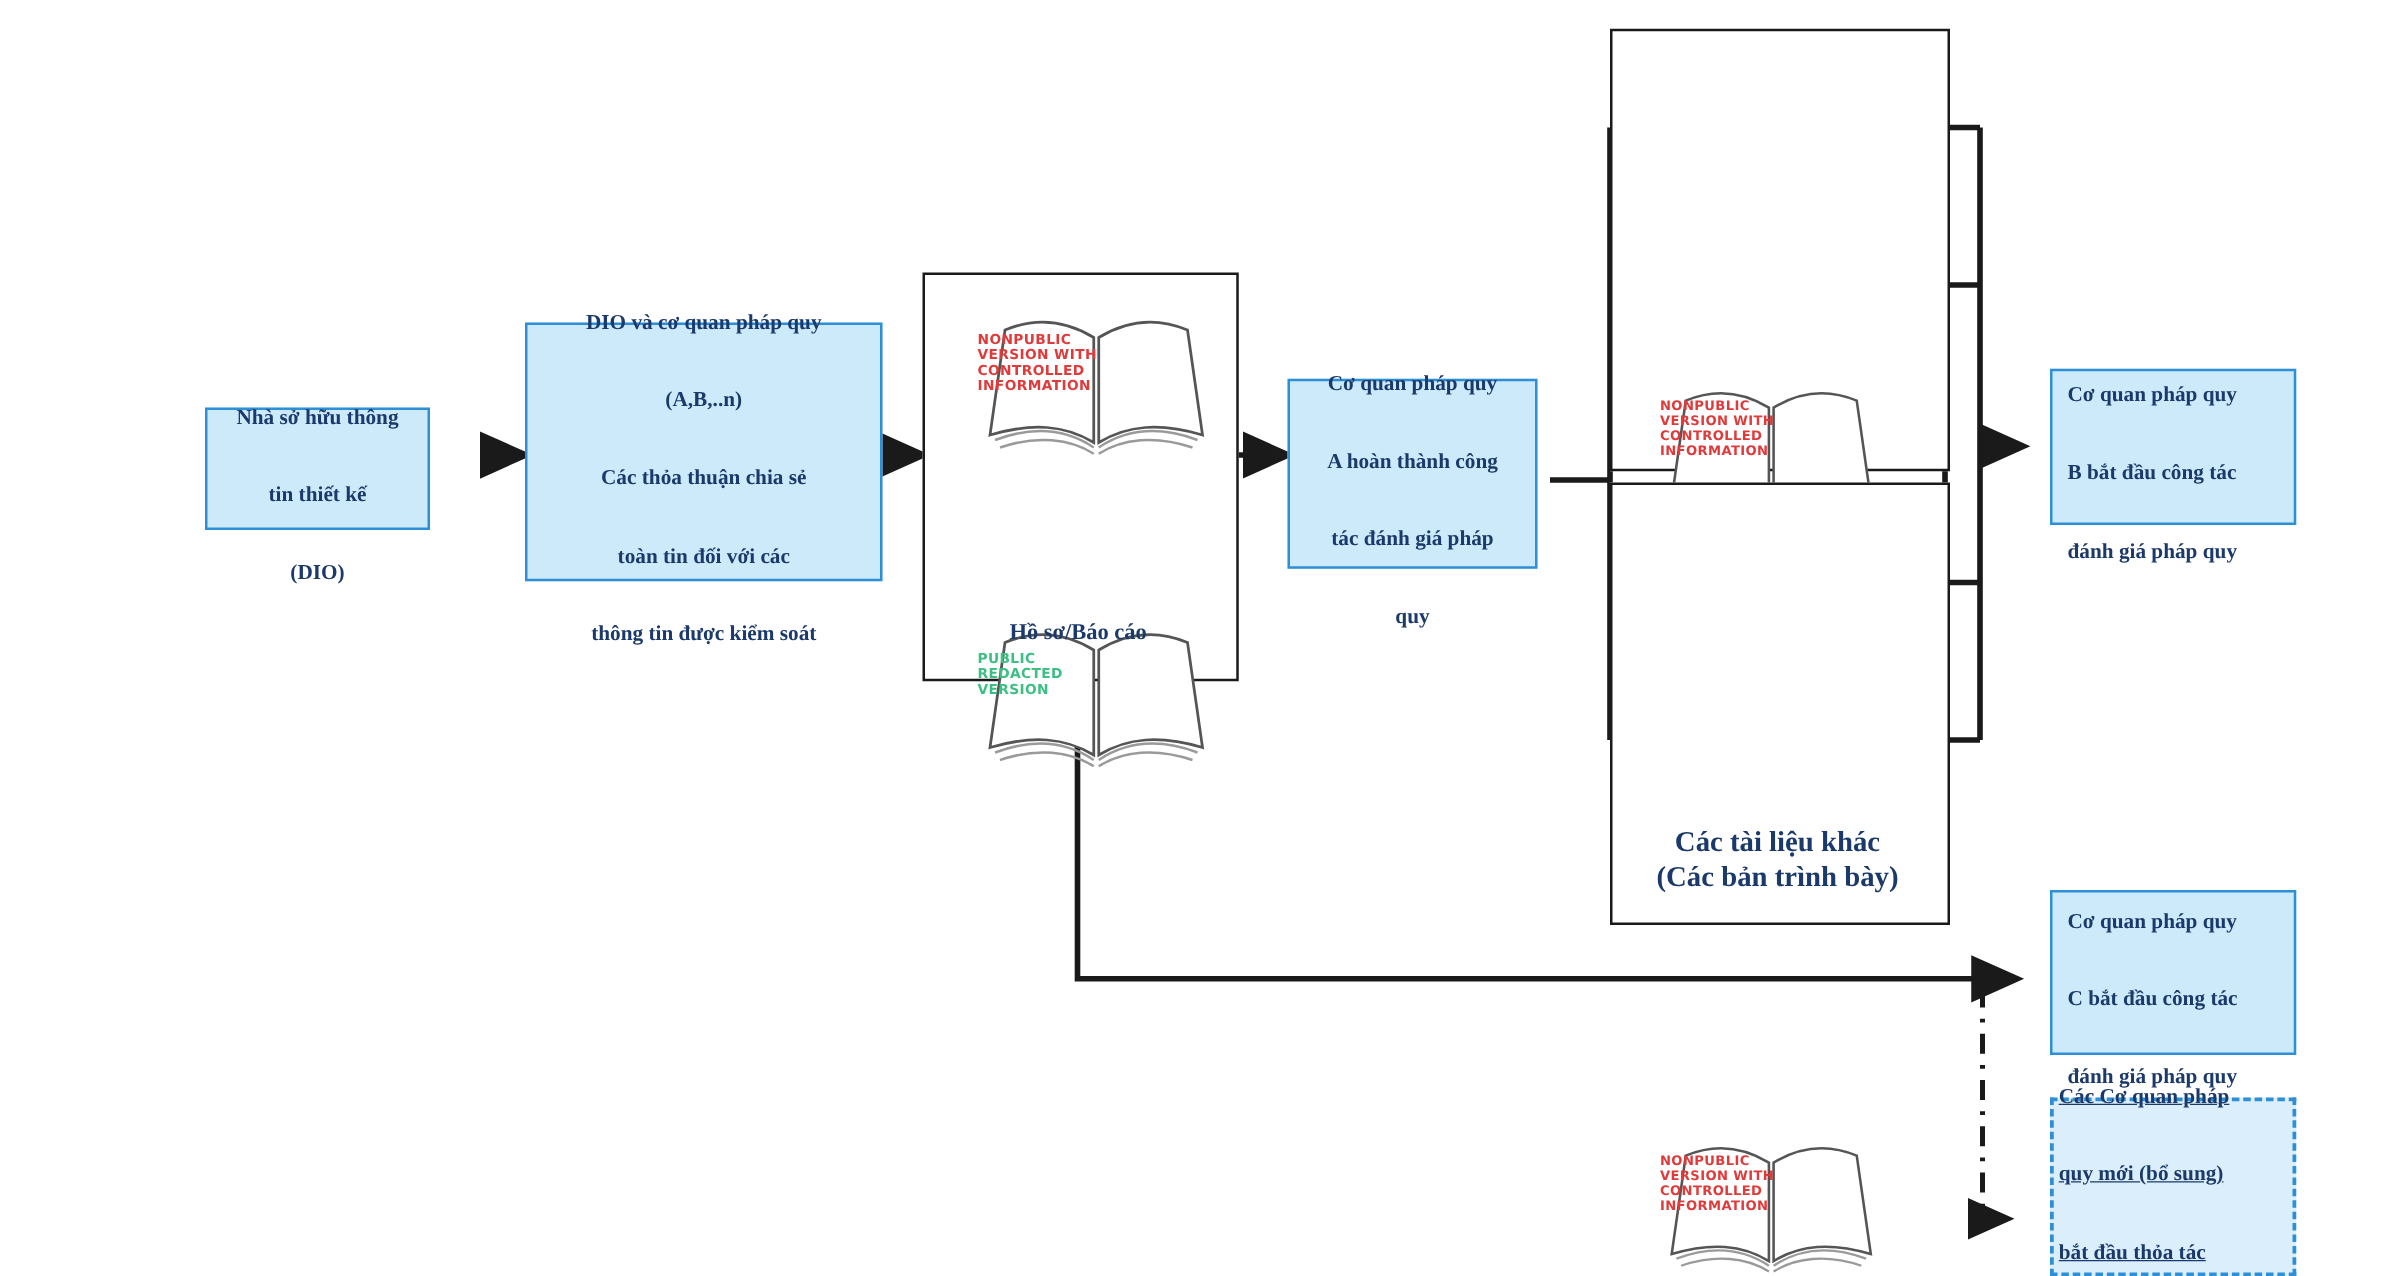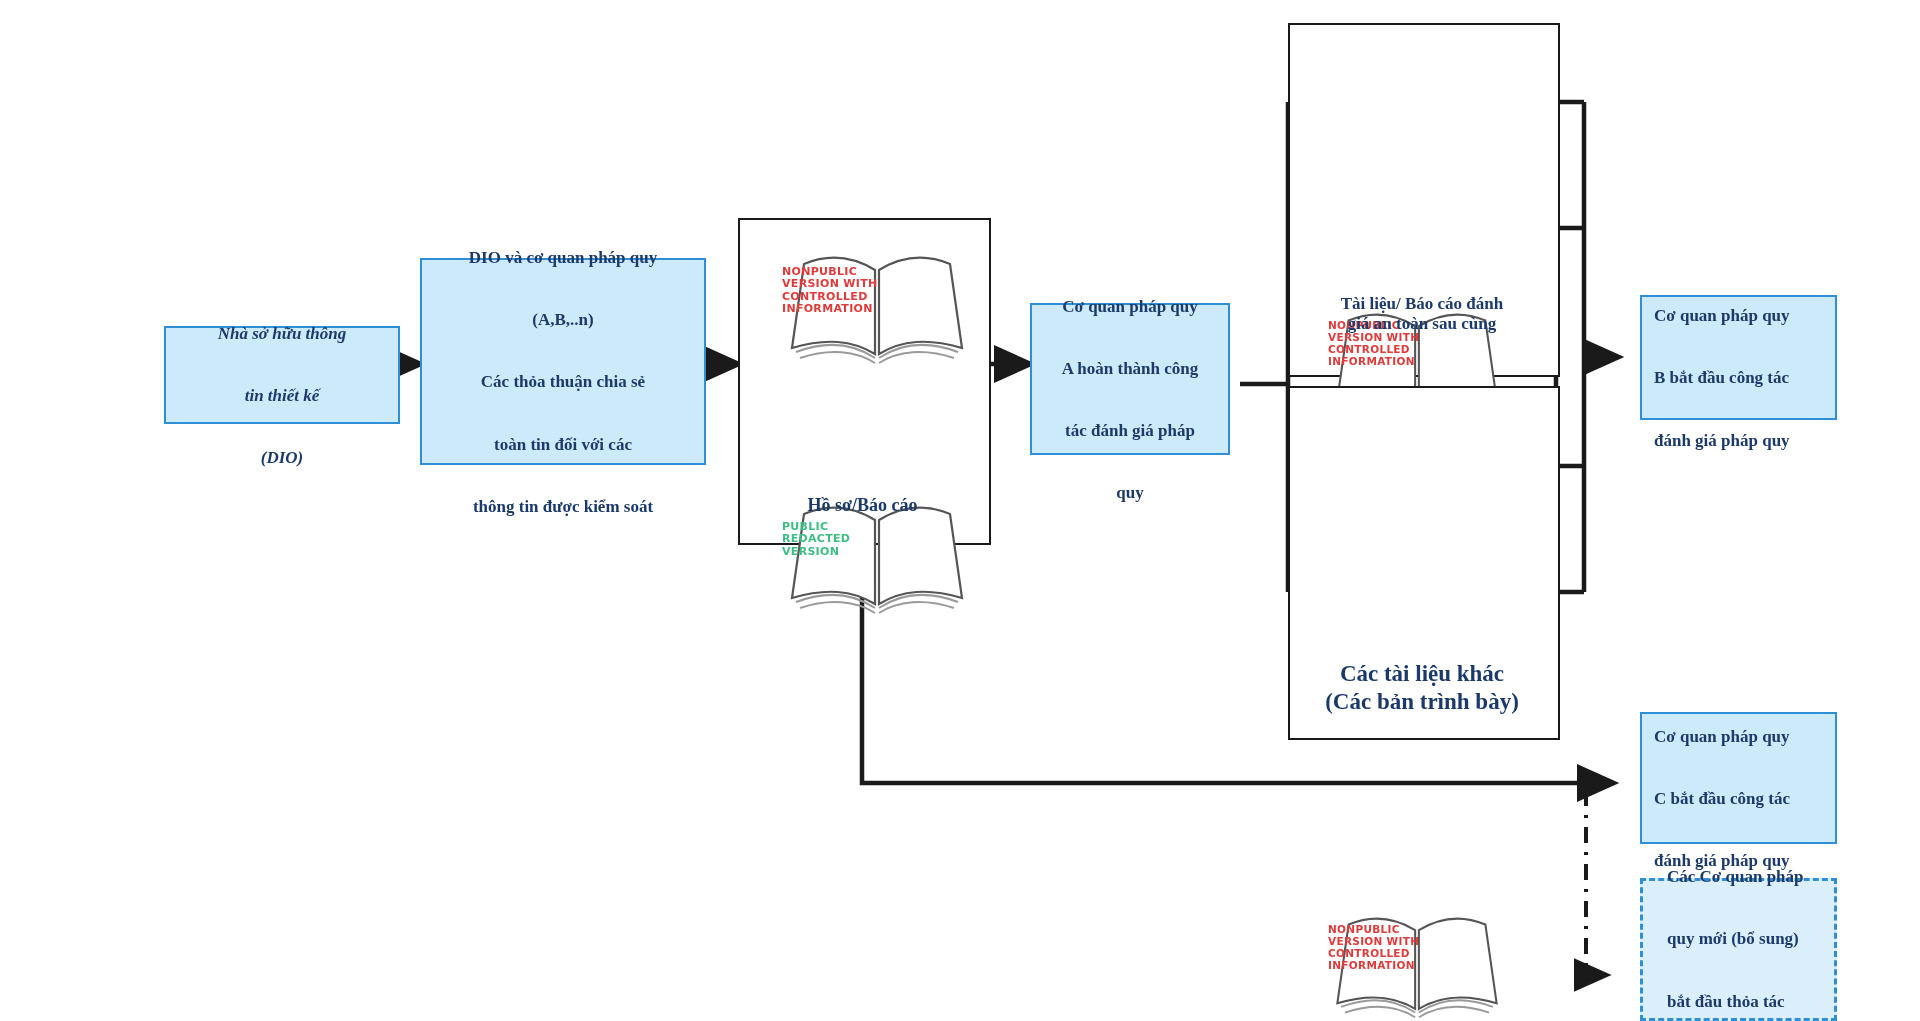--- a/index.html
+++ b/index.html
@@ -73,21 +73,21 @@
 
       <path d="M1556,102 L1556,360 L1500,360"></path>
       <path d="M1556,592 L1556,372 L1500,372"></path>
 
       <path d="M862,440 L862,783 L1613,783" marker-end="url(#ah2)"></path>
 
       <path d="M1586,790 L1586,975 L1606,975" stroke-width="4" stroke-dasharray="16,9,3,9" marker-end="url(#ah2)"></path>
     </g>
   </svg>
 
-  <div class="node blue-box" style="left:164px;top:326px;width:236px;height:98px;font-size:17px;font-style:italic;">
+  <div class="node blue-box" style="left:164px;top:326px;width:180px;height:98px;font-size:17px;">
     <span class="line">Nhà sở hữu thông</span>
     <span class="line">tin thiết kế</span>
     <span class="gap"></span>
     <span class="line">(DIO)</span>
   </div>
 
   <div class="node blue-box" style="left:420px;top:258px;width:286px;height:207px;font-size:17px;">
     <span class="line">DIO và cơ quan pháp quy</span>
     <span class="line">(A,B,..n)</span>
     <span class="gap"></span>
@@ -186,24 +186,20 @@
         <path d="M172,118 C142,108 116,111 97,123"></path>
       </g>
     </svg>
     <div class="btext green" style="font-size:10.5px;top:22%;">
       <div>PUBLIC</div>
       <div>REDACTED</div>
       <div>VERSION</div>
     </div>
   </div>
 
-  <div class="grp-caption" style="position:absolute;left:1288px;top:294px;width:268px;font-size:17px;">
-    <div>Tài liệu/ Báo cáo đánh</div>
-    <div>giá an toàn sau cùng</div>
-  </div>
 
   <div class="plain-box" style="position:absolute;left:1288px;top:386px;width:268px;height:350px;"></div>
 
   <div class="book" style="left:1328px;top:406px;width:178px;height:120px;">
     <svg viewBox="0 0 190 128" xmlns="http://www.w3.org/2000/svg">
       <g fill="#ffffff" stroke="#555" stroke-width="2.2">
         <path d="M10,108 L22,24 C46,14 70,16 93,30 L93,114 C70,100 44,98 10,108 Z"></path>
         <path d="M180,108 L168,24 C144,14 120,16 97,30 L97,114 C120,100 146,98 180,108 Z"></path>
       </g>
       <g fill="none" stroke="#9a9a9a" stroke-width="2">
@@ -231,20 +227,20 @@
     <span class="line">B bắt đầu công tác</span>
     <span class="line">đánh giá pháp quy</span>
   </div>
 
   <div class="node blue-box" style="left:1640px;top:712px;width:197px;height:132px;font-size:17px;align-items:flex-start;padding-left:12px;text-align:left;">
     <span class="line">Cơ quan pháp quy</span>
     <span class="line">C bắt đầu công tác</span>
     <span class="line">đánh giá pháp quy</span>
   </div>
 
-  <div class="node blue-box dashed" style="left:1640px;top:878px;width:197px;height:143px;font-size:17px;align-items:flex-start;padding-left:24px;text-align:left;">
+  <div class="node blue-box dashed" style="left:1640px;top:878px;width:197px;height:143px;font-size:17px;align-items:flex-start;padding-left:4px;text-align:left;text-decoration:underline;">
     <span class="line">Các Cơ quan pháp</span>
     <span class="line">quy mới (bổ sung)</span>
     <span class="line">bắt đầu thỏa tác</span>
     <span class="line">đánh giá pháp quy</span>
   </div>
 
 </div>
 
 </body></html>

